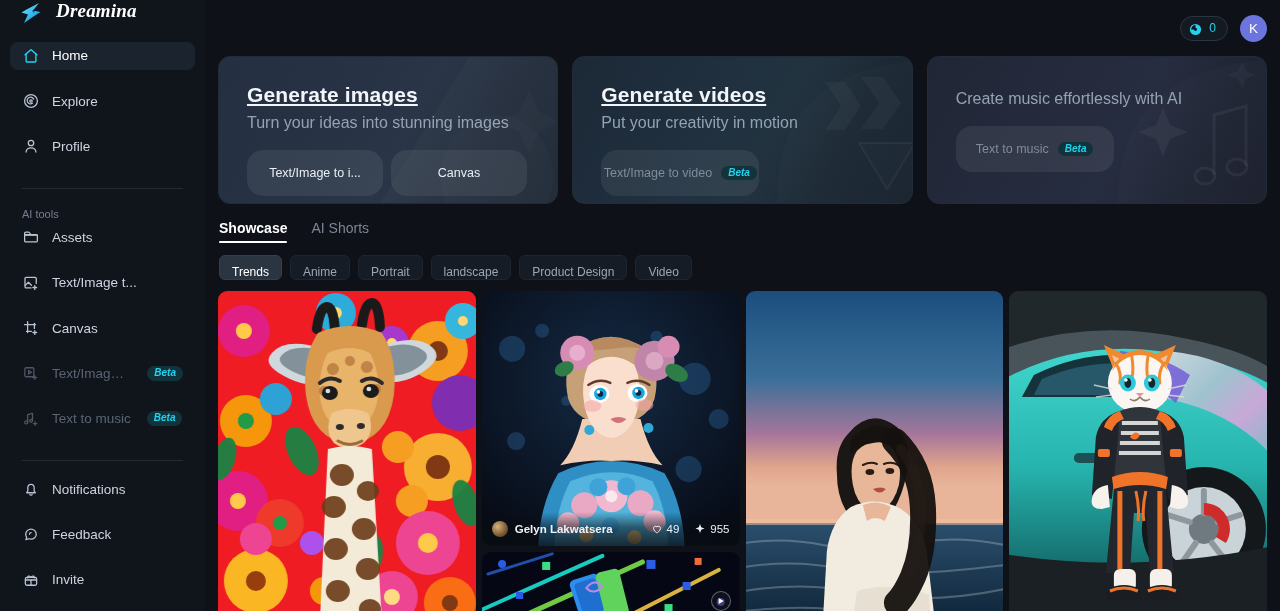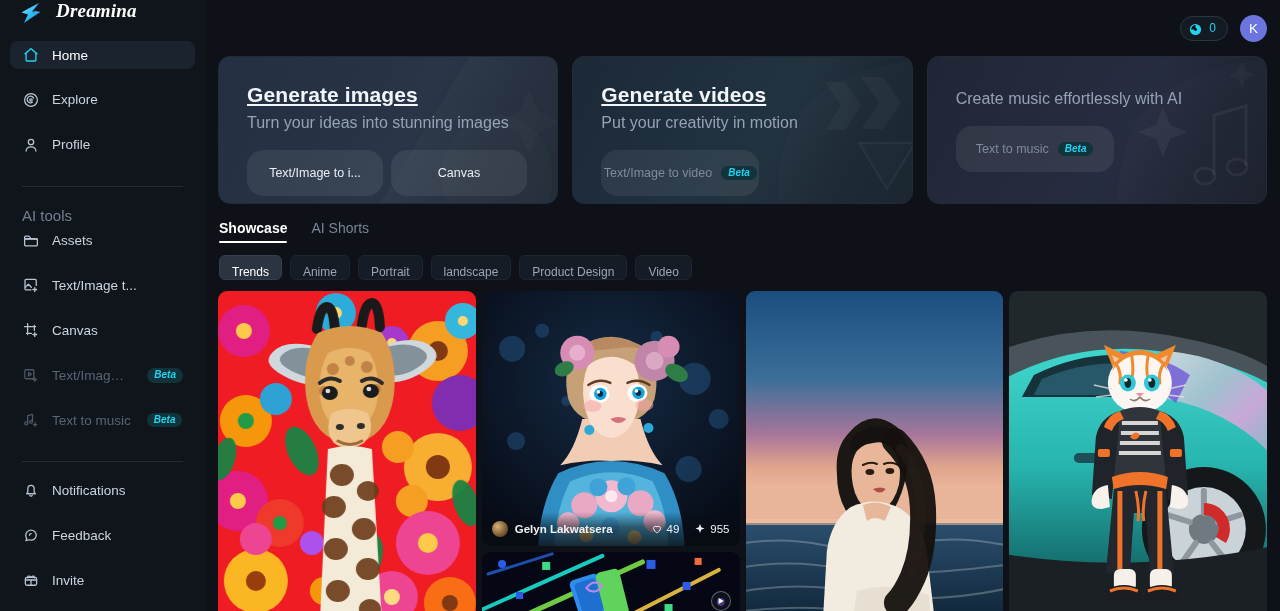--- a/index.html
+++ b/index.html
@@ -45,21 +45,21 @@
   .nav-item.disabled .ico { color: #4d5765; }
   .nav-label { white-space: nowrap; overflow: hidden; text-overflow: ellipsis; max-width: 92px; }
   .nav-item.wide .nav-label { max-width: 140px; }
   .beta {
     font-size: 10px; font-style: italic; font-weight: bold;
     color: #22d3ee; background: #10333c;
     border-radius: 9px; padding: 2px 7px 2.5px; line-height: 1;
     margin-left: 4px;
   }
   .sect-label {
-    font-size: 15px; color: #737f8f; padding: 0 12px;
+    font-size: 11px; color: #737f8f; padding: 0 12px;
     margin: 10px 0 3px;
   }
   .divider { height: 1px; background: #232b36; margin: 10px 12px; }
   .nav-gap { height: 6px; }
 
   
   .main {
     flex: 1; height: 611px; overflow: hidden; position: relative;
     padding: 0 13px;
   }

